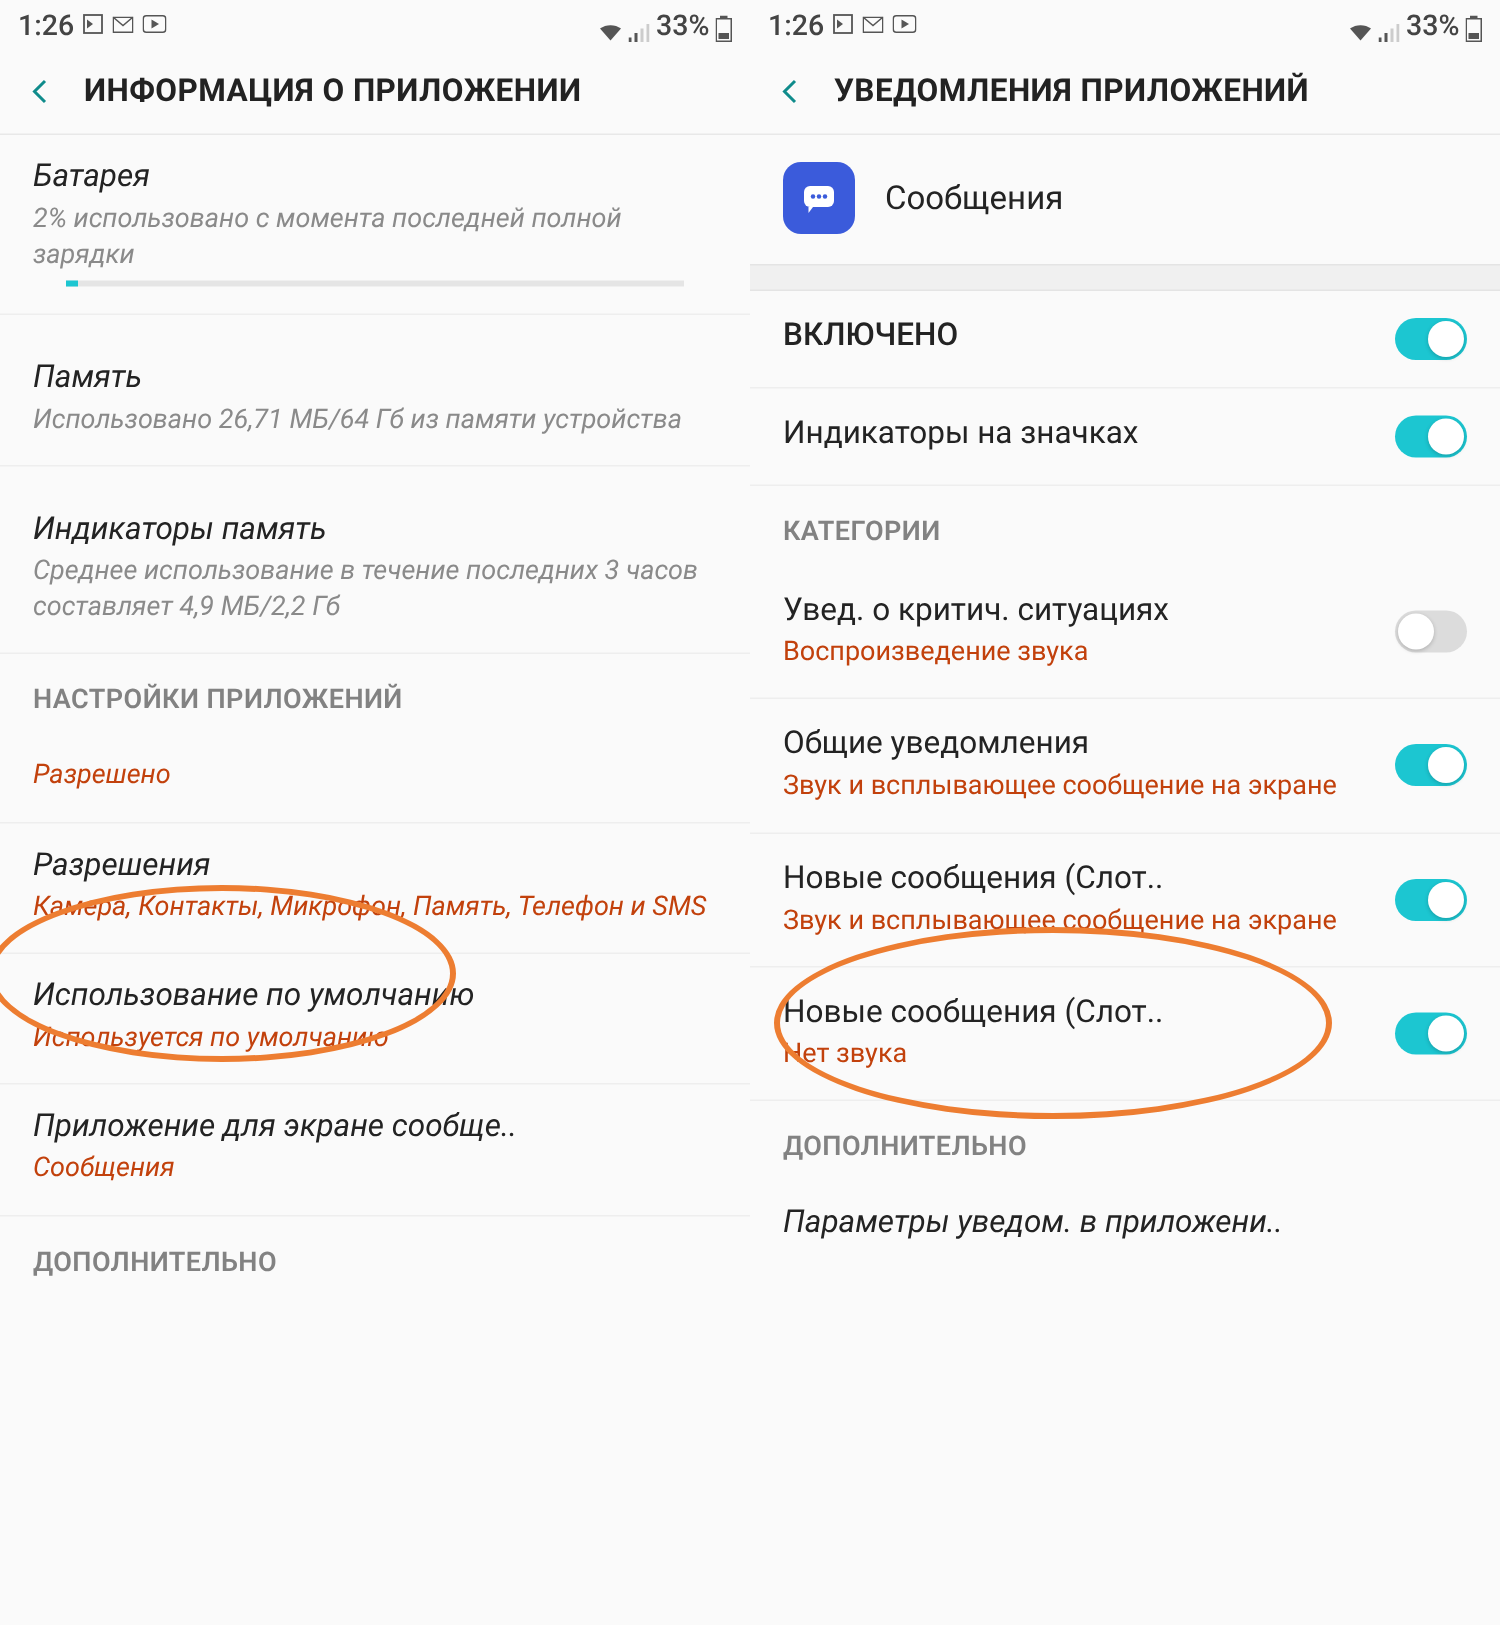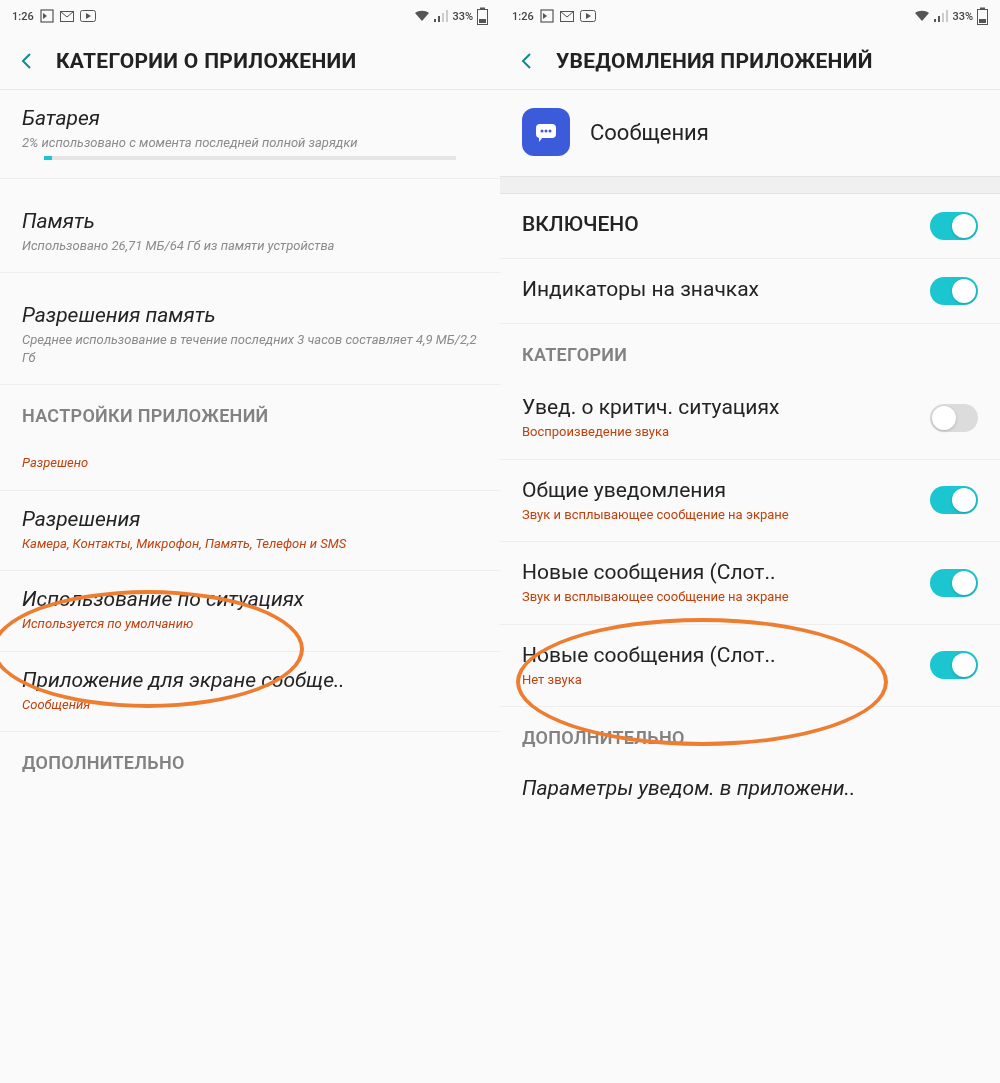--- a/index.html
+++ b/index.html
@@ -1,29 +1,29 @@
 <!DOCTYPE html>
 <html><head>
   <meta charset="utf-8">
   <style>
     * { margin:0; padding:0; box-sizing:border-box; font-family:-apple-system,BlinkMacSystemFont,"Segoe UI",Roboto,sans-serif; }
     body { display:flex; width:1000px; height:1083px; background:#fff; }
     .phone { width:500px; height:1083px; background:#fafafa; position:relative; display:flex; flex-direction:column; }
-    .status-bar { height:32px; background:#fafafa; display:flex; justify-content:space-between; align-items:center; padding:0 12px; font-size:11px; color:#444; font-weight:500; }
+    .status-bar { height:32px; background:#fafafa; display:flex; justify-content:space-between; align-items:center; padding:0 12px; font-size:19px; color:#444; font-weight:500; }
     .status-left { display:flex; align-items:center; gap:6px; }
-    .status-right { display:flex; align-items:center; gap:4px; }
+    .status-right { display:flex; align-items:flex-end; gap:4px; }
     .app-bar { height:58px; display:flex; align-items:center; padding:0 14px; gap:16px; border-bottom:1px solid #e8e8e8; }
     .back-icon { width:26px; height:26px; display:flex; align-items:center; justify-content:center; cursor:pointer; }
     .app-title { font-size:21px; font-weight:700; letter-spacing:0.3px; color:#222; }
     .content { flex:1; overflow:hidden; background:#fafafa; }
     .section-header { font-size:18px; font-weight:600; color:#828282; padding:20px 22px 12px; letter-spacing:0.3px; }
     .row { padding:16px 22px 18px; border-bottom:1px solid #eee; cursor:pointer; position:relative;font-style:italic; }
     .row:last-child { border-bottom:none; }
     .row-title { font-size:21px; color:#232323; margin-bottom:4px; white-space:nowrap; overflow:hidden; text-overflow:ellipsis; }
-    .row-sub { font-size:13px; color:#8a8a8a; line-height:1.35; }
+    .row-sub { font-size:18px; color:#8a8a8a; line-height:1.35; }
     .row-sub.accent { color:#c2410c; }
     .toggle-row { display:flex; align-items:center; justify-content:space-between; padding:18px 22px 18px 22px; border-bottom:1px solid #eee; }
     .toggle-left { flex:1; padding-right:29px; overflow:hidden; }
     .toggle { width:48px; height:28px; border-radius:14px; position:relative; cursor:pointer; flex-shrink:0; }
     .toggle.on { background:#1cc6d1; }
     .toggle.off { background:#dcdcdc; }
     .toggle::after { content:''; position:absolute; width:24px; height:24px; border-radius:50%; background:#fff; top:2px; box-shadow:0 1px 3px rgba(0,0,0,.2); }
     .toggle.on::after { right:2px; }
     .toggle.off::after { left:2px; }
     .separator { height:18px; background:#f0f0f0; border-top:1px solid #e4e4e4; border-bottom:1px solid #e4e4e4; }
@@ -77,51 +77,51 @@
         </svg>
     </div>
   </div>
 
   <div class="app-bar">
     <div class="back-icon">
       <svg width="20" height="20" viewBox="0 0 20 20">
           <path d="M13 3l-7 7 7 7" fill="none" stroke="#0f8b8b" stroke-width="2"></path>
         </svg>
     </div>
-    <div class="app-title">КАТЕГОРИИ О ПРИЛОЖЕНИИ</div>
+    <div class="app-title">ИНФОРМАЦИЯ О ПРИЛОЖЕНИИ</div>
   </div>
 
   <div class="content">
     <div class="row">
       <div class="row-title">Батарея</div>
       <div class="row-sub">2% использовано с момента последней полной зарядки</div>
       <div class="progress">
           <div class="progress-fill"></div>
         </div>
     </div>
     <div class="gap"></div>
     <div class="row">
       <div class="row-title">Память</div>
       <div class="row-sub">Использовано 26,71 МБ/64 Гб из памяти устройства</div>
     </div>
     <div class="gap"></div>
     <div class="row">
-      <div class="row-title">Разрешения память</div>
+      <div class="row-title">Индикаторы память</div>
       <div class="row-sub">Среднее использование в течение последних 3 часов составляет 4,9 МБ/2,2 Гб</div>
     </div>
     <div class="section-header">НАСТРОЙКИ ПРИЛОЖЕНИЙ</div>
     <div class="row">
       <div class="row-sub accent">Разрешено</div>
     </div>
     <div class="row">
       <div class="row-title">Разрешения</div>
       <div class="row-sub accent">Камера, Контакты, Микрофон, Память, Телефон и SMS</div>
     </div>
     <div class="row">
-      <div class="row-title">Использование по ситуациях</div>
+      <div class="row-title">Использование по умолчанию</div>
       <div class="row-sub accent">Используется по умолчанию</div>
     </div>
     <div class="row">
       <div class="row-title ellipsis">Приложение для экране сообще..</div>
       <div class="row-sub accent">Сообщения</div>
     </div>
     <div class="section-header">ДОПОЛНИТЕЛЬНО</div>
   </div>
 </div>
 

